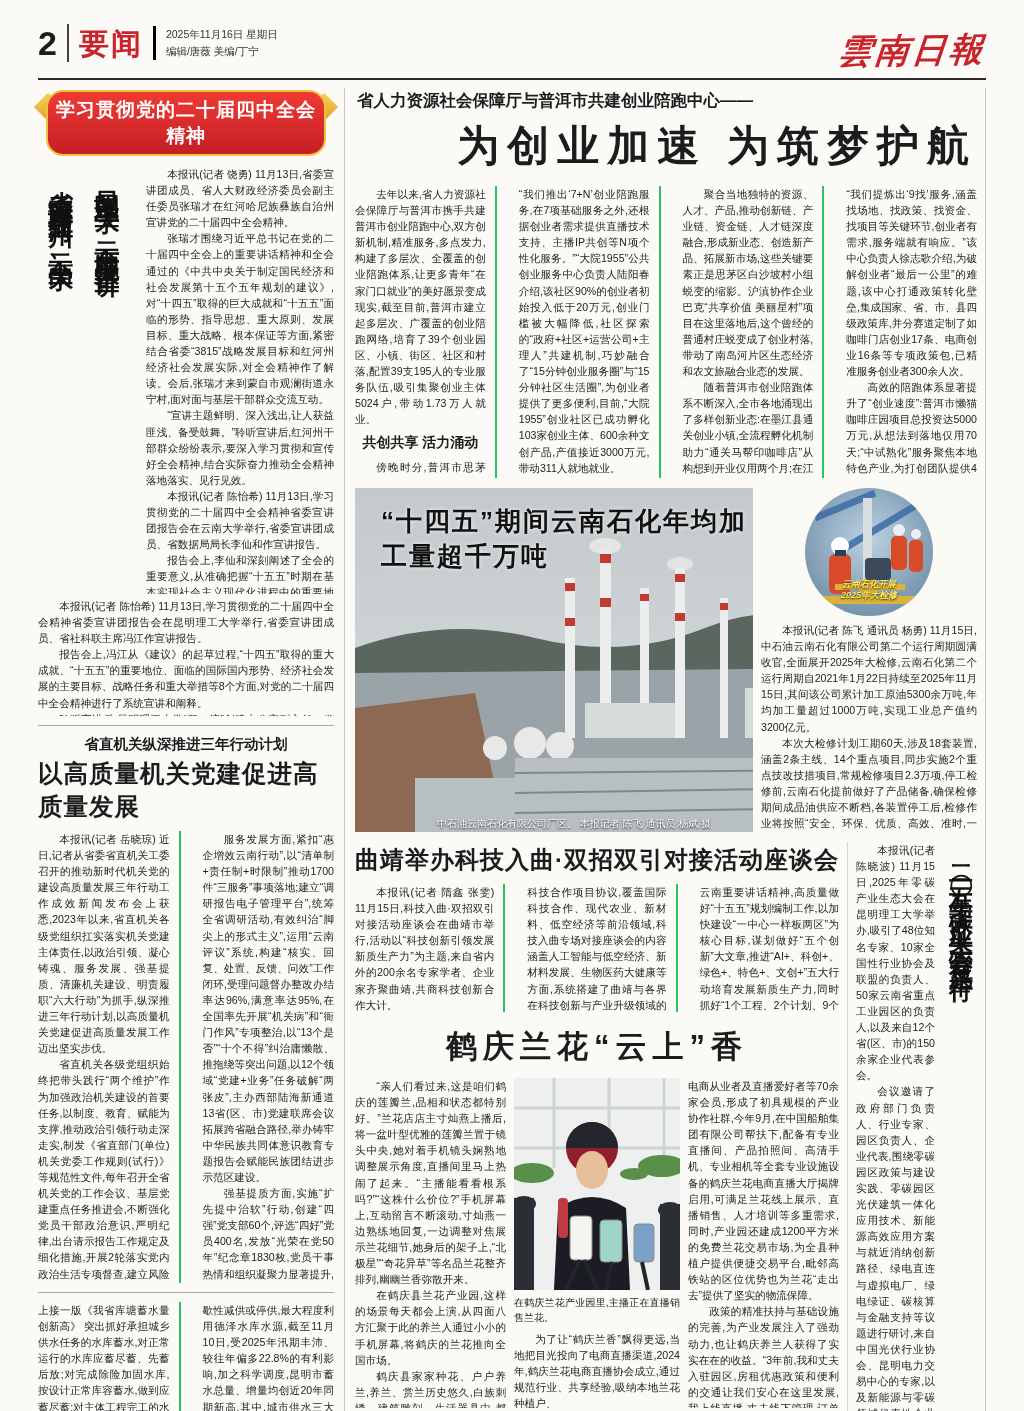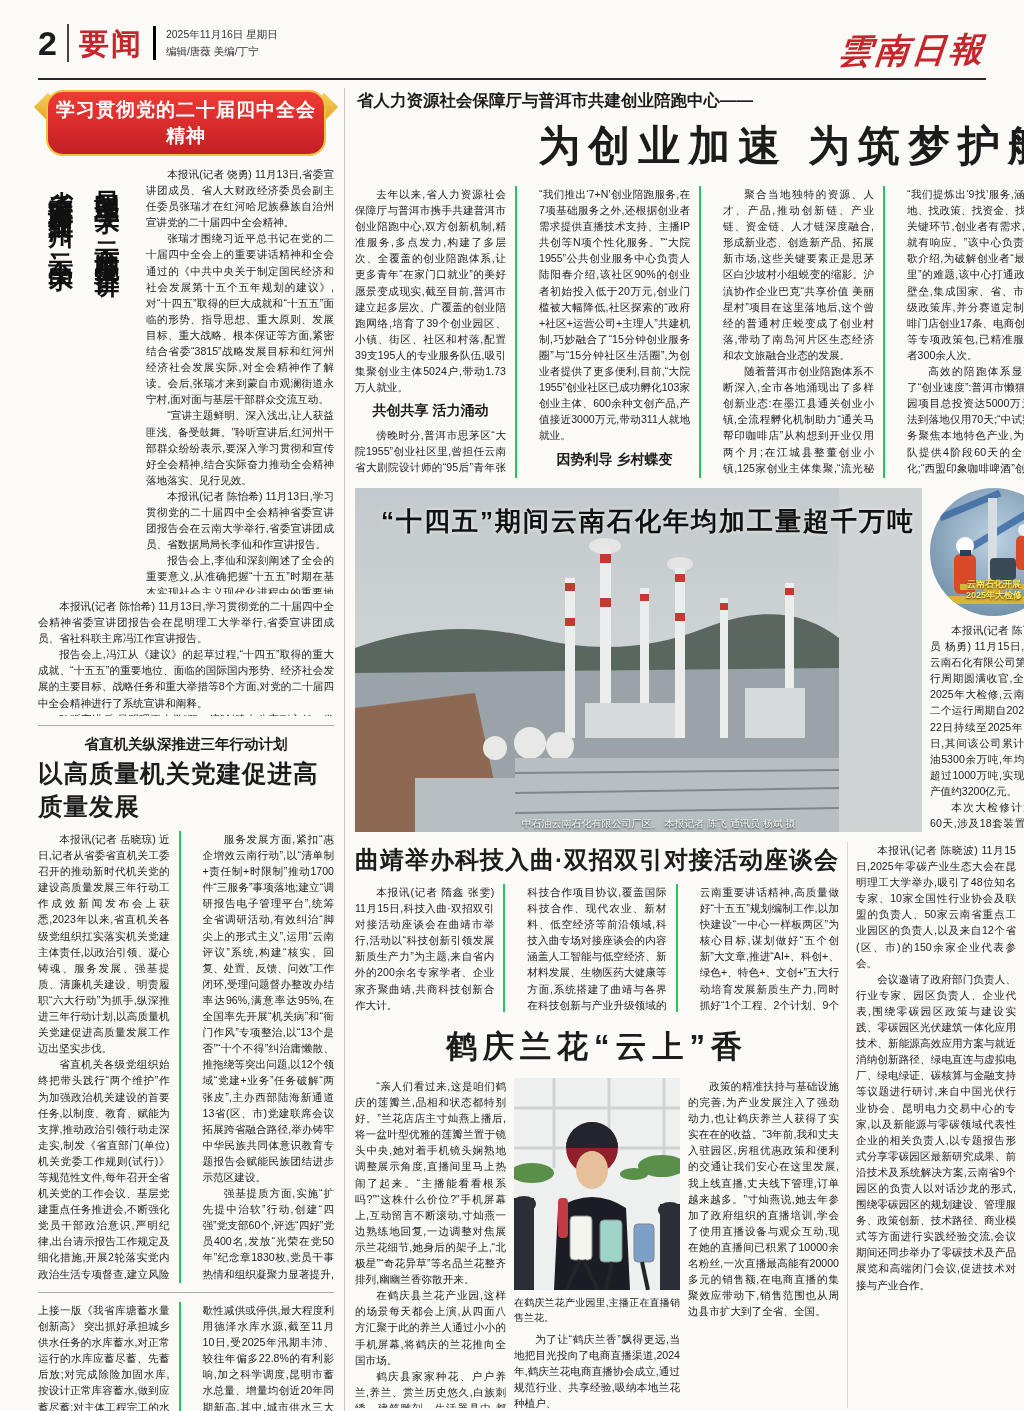--- a/index.html
+++ b/index.html
@@ -62,32 +62,32 @@
   .a2-cols { height: 452px; }
   
   .a3-cols { height: 172px; }
   
   .cy-kicker { font-size: 16.5px; font-weight: bold; margin: 2px 0 6px 2px; }
   .cy-head { text-align: right; font-weight: 900; font-size: 42px; letter-spacing: 8px; margin: 2px 0 12px 0; }
   .cy-cols { height: 292px; }
   .subhead { text-align: center; font-weight: 900; font-size: 14px; margin: 7px 0; text-indent: 0 !important; }
   
   .photo-row { display: flex; margin-top: 10px; height: 344px; }
-  .big-photo { position: relative; width: 567px; flex: none; background:#cfd3d4; overflow:hidden; }
+  .big-photo { position: relative; width: 398px; flex: none; background:#cfd3d4; overflow:hidden; }
   .big-photo svg { display:block; }
   .photo-title {
     position: absolute; top: 16px; left: 26px; font-weight: 900; font-size: 26px;
     color: #111; letter-spacing: 2px; text-shadow: 0 0 4px rgba(255,255,255,.8);
   }
   .photo-cap {
     position: absolute; bottom: 1px; left: 0; width: 100%; text-align: center;
     color: #fff; font-size: 10px; text-shadow: 0 1px 2px rgba(0,0,0,.9); padding-left: 40px;
   }
   .photo-side { flex: 1; min-width: 0; padding-left: 8px; display: flex; flex-direction: column; }
-  .circle-photo { position: relative; width: 128px; height: 128px; margin: 0 auto; border-radius: 50%; overflow: hidden; flex: none; }
+  .circle-photo { position: relative; width: 128px; height: 128px; margin: 0 auto; border-radius: 50%; overflow: hidden; flex: none; font-style: italic; }
   .circle-cap {
     position: absolute; bottom: 14px; width: 100%; text-align: center; color: #ffe65e;
     font-size: 9px; font-weight: bold; line-height: 1.3; text-shadow: 0 1px 2px rgba(0,0,0,.8);
   }
   .side-txt { overflow: hidden; margin-top: 6px; flex: 1; }
   
   .bottom-row { display: flex; margin-top: 10px; }
   .bottom-main { width: 484px; flex: none; }
   .qj-head { text-align: center; font-weight: 900; font-size: 24px; letter-spacing: 1px; margin: 2px 0 8px 0; }
   .qj-cols { height: 128px; }
@@ -386,20 +386,21 @@
                         <rect x="146" y="126" width="20" height="86"></rect>
                       <ellipse cx="10" cy="126" rx="12" ry="8"></ellipse>
                         <ellipse cx="156" cy="132" rx="12" ry="8"></ellipse>
                     </g>
                   </svg>
                 </figure>
                 <figcaption class="hq-cap">在鹤庆兰花产业园里,主播正在直播销售兰花。</figcaption>
                 <p>为了让“鹤庆兰香”飘得更远,当地把目光投向了电商直播渠道,2024年,鹤庆兰花电商直播协会成立,通过规范行业、共享经验,吸纳本地兰花种植户、</p>
               </div>
               <div class="hq-col" style="margin-left:8px">
+                <p class="noindent">电商从业者及直播爱好者等70余家会员,形成了初具规模的产业协作社群,今年9月,在中国船舶集团有限公司帮扶下,配备有专业直播间、产品拍照间、高清手机、专业相机等全套专业设施设备的鹤庆兰花电商直播大厅揭牌启用,可满足兰花线上展示、直播销售、人才培训等多重需求,同时,产业园还建成1200平方米的免费兰花交易市场,为全县种植户提供便捷交易平台,毗邻高铁站的区位优势也为兰花“走出去”提供了坚实的物流保障。</p>
                 <p>政策的精准扶持与基础设施的完善,为产业发展注入了强劲动力,也让鹤庆养兰人获得了实实在在的收益。“3年前,我和丈夫入驻园区,房租优惠政策和便利的交通让我们安心在这里发展,我上线直播,丈夫线下管理,订单越来越多。”寸灿燕说,她去年参加了政府组织的直播培训,学会了使用直播设备与观众互动,现在她的直播间已积累了10000余名粉丝,一次直播最高能有20000多元的销售额,在电商直播的集聚效应带动下,销售范围也从周边县市扩大到了全省、全国。</p>
 
               </div>
             </div>
           </article>
         </div>
 
         <article class="lingtan">
           <div class="lt-txt body-txt">
             <p>本报讯(记者 陈晓波) 11月15日,2025年零碳产业生态大会在昆明理工大学举办,吸引了48位知名专家、10家全国性行业协会及联盟的负责人、50家云南省重点工业园区的负责人,以及来自12个省(区、市)的150余家企业代表参会。</p>

